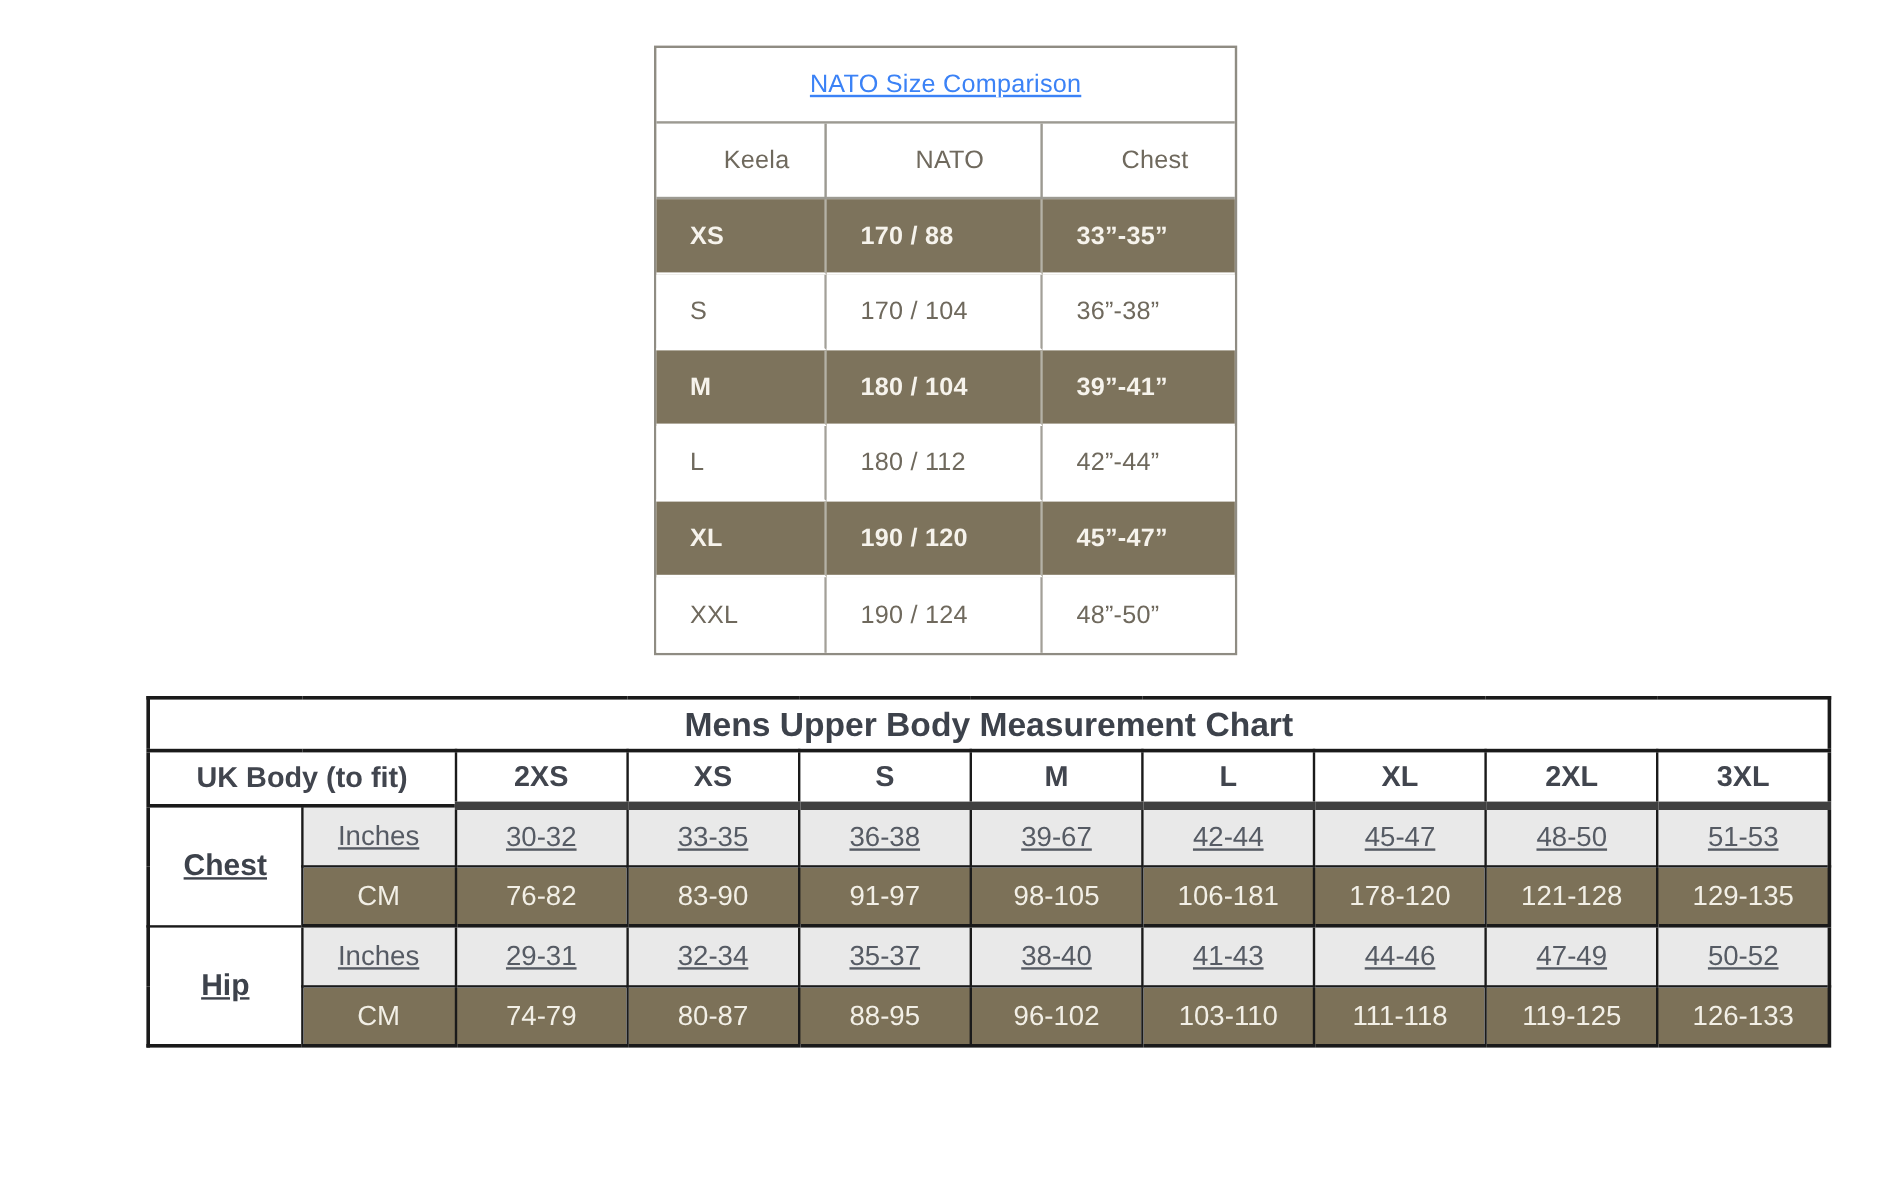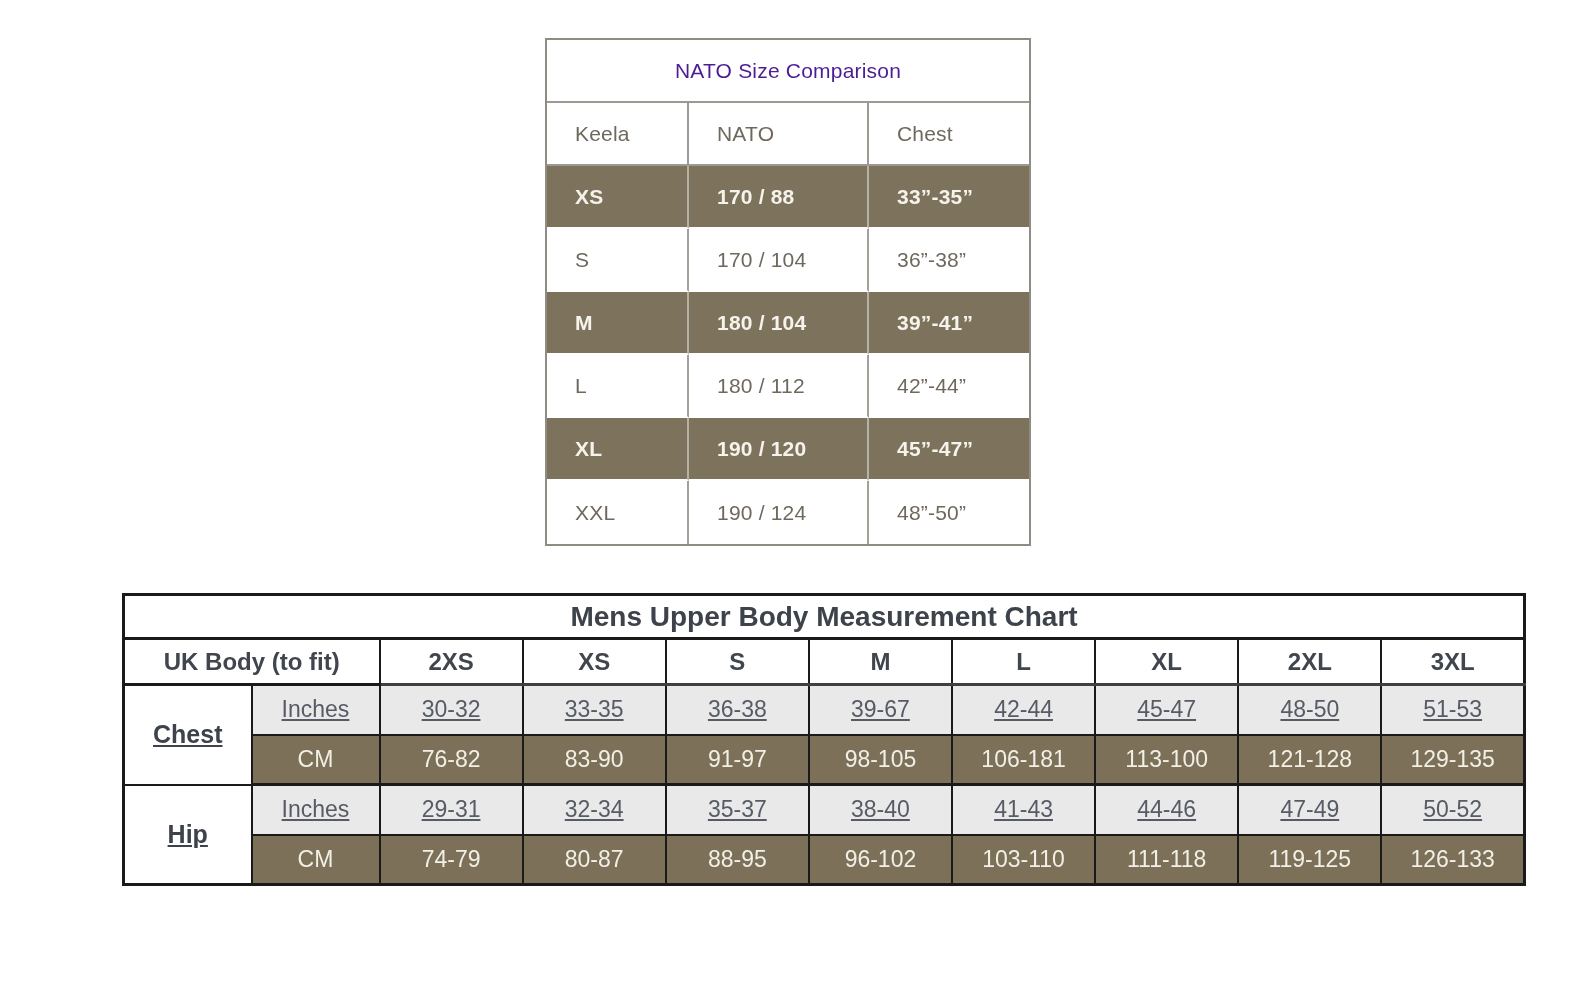--- a/index.html
+++ b/index.html
@@ -29,25 +29,26 @@
     height: 63px;
     vertical-align: middle;
     font-size: 21px;
     letter-spacing: 0.2px;
     overflow: hidden;
     white-space: nowrap;
   }
   .nato .title-cell {
     text-align: center;
     font-weight: 400;
-    color: #4c1d95;
+    color: #3b82f6;
     border-bottom: 2px solid #9c9a92;
+    text-decoration: underline;
   }
   .nato .col-head {
-    text-align: left;
+    text-align: center;
     padding-left: 28px;
     font-weight: 400;
     color: #6f695d;
     border-bottom: 2px solid #9c9a92;
   }
   .nato .col-head:not(:last-child) { border-right: 2px solid #9c9a92; }
   .nato td {
     text-align: left;
     padding-left: 28px;
   }
@@ -64,21 +65,21 @@
     color: #f6f3ec;
     font-weight: 600;
     border-bottom: 2px solid #ffffff;
     border-right-color: #b4b1a6;
   }
   .nato tr:last-child td { border-bottom: none; }
 
   
   .meas-wrap {
     width: 1404px;
-    margin: 47px auto 0 auto;
+    margin: 34px auto 0 auto;
     padding-left: 38px;
   }
   table.meas {
     width: 1404px;
     border-collapse: collapse;
     border: 3px solid #1a1a1a;
     background: #ffffff;
     table-layout: fixed;
   }
   table.meas th, table.meas td {
@@ -94,21 +95,21 @@
     font-weight: 700;
     color: #3d424b;
     border-bottom: 3px solid #1a1a1a;
   }
   .meas .size-head {
     height: 46px;
     font-size: 24px;
     font-weight: 700;
     color: #41454e;
     background: #ffffff;
-    border-bottom: 3px solid #404040;
+    border-bottom: 7px solid #404040;
   }
   .meas .uk-size-head {
     height: 46px;
     font-size: 24px;
     font-weight: 700;
     color: #41454e;
     background: #ffffff;
     border-bottom: 3px solid #1a1a1a;
   }
   .meas td { height: 50px; font-size: 23px; }
@@ -230,21 +231,21 @@
       <td class="val-cell">48-50</td>
       <td class="val-cell">51-53</td>
     </tr>
     <tr class="unit-olive">
       <td class="unit-cell">CM</td>
       <td class="val-cell">76-82</td>
       <td class="val-cell">83-90</td>
       <td class="val-cell">91-97</td>
       <td class="val-cell">98-105</td>
       <td class="val-cell">106-181</td>
-      <td class="val-cell">113-100</td>
+      <td class="val-cell">178-120</td>
       <td class="val-cell">121-128</td>
       <td class="val-cell">129-135</td>
     </tr>
     <tr class="unit-light">
       <td class="sec-label" rowspan="2">Hip</td>
       <td class="unit-cell">Inches</td>
       <td class="val-cell">29-31</td>
       <td class="val-cell">32-34</td>
       <td class="val-cell">35-37</td>
       <td class="val-cell">38-40</td>

